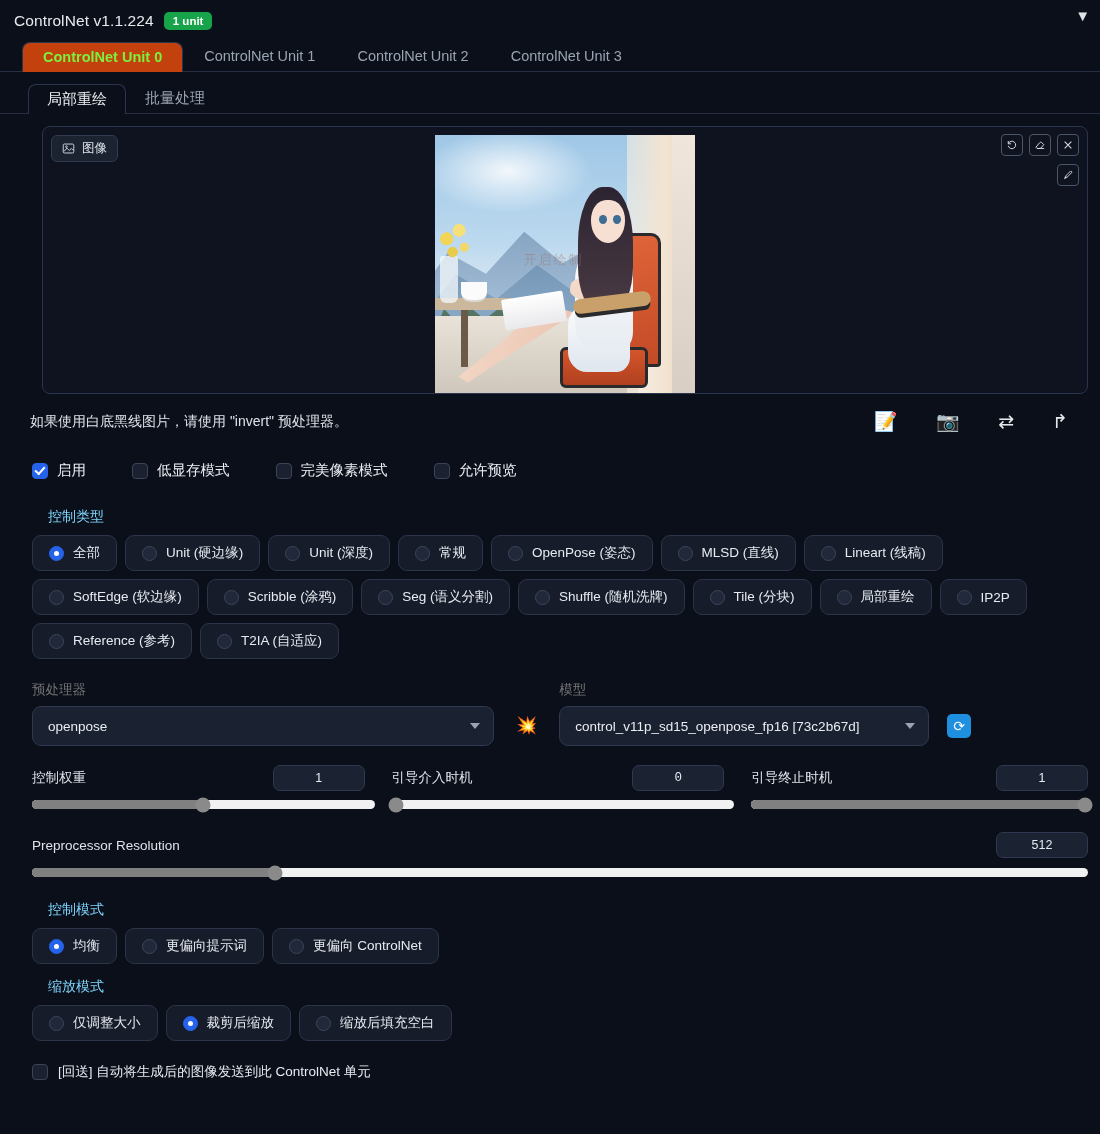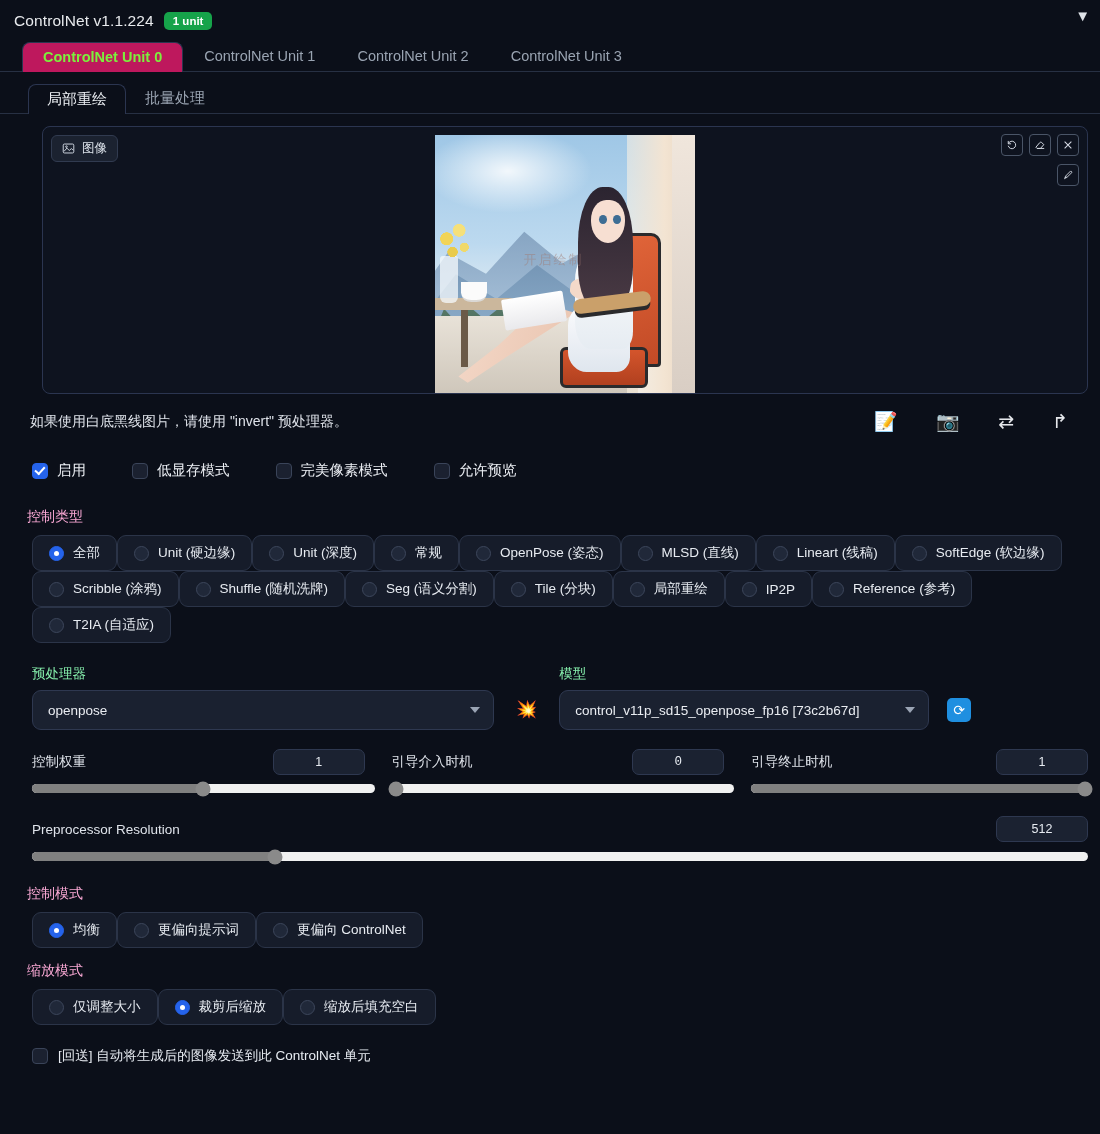--- a/index.html
+++ b/index.html
@@ -38,21 +38,21 @@
   .unit-tab {
     font-size: 14.5px; color: #9aa4b2;
     padding: 7px 20px 8px 20px;
     border: 1px solid transparent;
     border-bottom: none;
     line-height: 1;
     white-space: nowrap;
   }
   .unit-tab.active {
     color: #7cf03d; font-weight: bold;
-    background: #be185d;
+    background: #c2410c;
     border-color: #2b3550;
     border-top-left-radius: 8px; border-top-right-radius: 8px;
     margin-bottom: -1px;
   }
 
   
   .sub-tabs {
     display: flex; align-items: flex-end;
     padding-left: 28px; margin-top: 10px;
     border-bottom: 1px solid #273043;
@@ -246,42 +246,42 @@
     background: #2563eb; border-color: #2563eb;
     display: flex; align-items: center; justify-content: center;
   }
   .box.checked:after {
     content: ""; width: 4px; height: 8px;
     border: solid #fff; border-width: 0 2px 2px 0;
     transform: rotate(42deg) translate(-1px,-1px);
   }
 
   
-  .sec-label { font-size: 14px; color: #f9a8d4; margin: 28px 0 9px 27px; }
-  .pill-row { display: flex; flex-wrap: wrap; gap: 0; margin-left: 32px; margin-right: 12px; }
+  .sec-label { font-size: 14px; color: #7dd3fc; margin: 28px 0 9px 48px; }
+  .pill-row { display: flex; flex-wrap: wrap; gap: 8px; margin-left: 32px; margin-right: 12px; }
   .pill {
     display: flex; align-items: center; gap: 9px;
     background: #161c2a; border: 1px solid #2b3448;
     border-radius: 9px; padding: 0 16px; height: 36px;
     font-size: 13.5px; color: #e7ebf1; white-space: nowrap;
   }
   .radio {
     width: 15px; height: 15px; border-radius: 50%;
     background: #202839; border: 1px solid #3c465b; flex: none;
   }
   .radio.on {
     background: #2563eb; border-color: #2563eb;
     display: flex; align-items: center; justify-content: center;
   }
   .radio.on:after { content: ""; width: 5px; height: 5px; border-radius: 50%; background: #fff; }
 
   
   .dd-row { display: flex; align-items: flex-end; gap: 0; margin: 22px 12px 0 32px; }
   .dd-group { display: flex; flex-direction: column; }
-  .dd-label { font-size: 13.5px; color: #86efac; margin-bottom: 7px; }
+  .dd-label { font-size: 13.5px; color: #737373; margin-bottom: 7px; }
   .dd {
     position: relative; height: 40px; border-radius: 9px;
     background: #1a2130; border: 1px solid #2e3purple;
     border: 1px solid #2e3850;
     display: flex; align-items: center; padding: 0 34px 0 15px;
     font-size: 13.5px; color: #eaedf2;
   }
   .dd .caret {
     position: absolute; right: 13px; top: 50%; transform: translateY(-50%);
     width: 0; height: 0; border-left: 5px solid transparent;
@@ -475,25 +475,25 @@
     <div class="pill">
       <span class="radio"></span>
       <span>SoftEdge (软边缘)</span>
       </div>
     <div class="pill">
       <span class="radio"></span>
       <span>Scribble (涂鸦)</span>
       </div>
     <div class="pill">
       <span class="radio"></span>
+      <span>Seg (语义分割)</span>
+      </div>
+    <div class="pill">
+      <span class="radio"></span>
       <span>Shuffle (随机洗牌)</span>
-      </div>
-    <div class="pill">
-      <span class="radio"></span>
-      <span>Seg (语义分割)</span>
       </div>
     <div class="pill">
       <span class="radio"></span>
       <span>Tile (分块)</span>
       </div>
     <div class="pill">
       <span class="radio"></span>
       <span>局部重绘</span>
       </div>
     <div class="pill">

